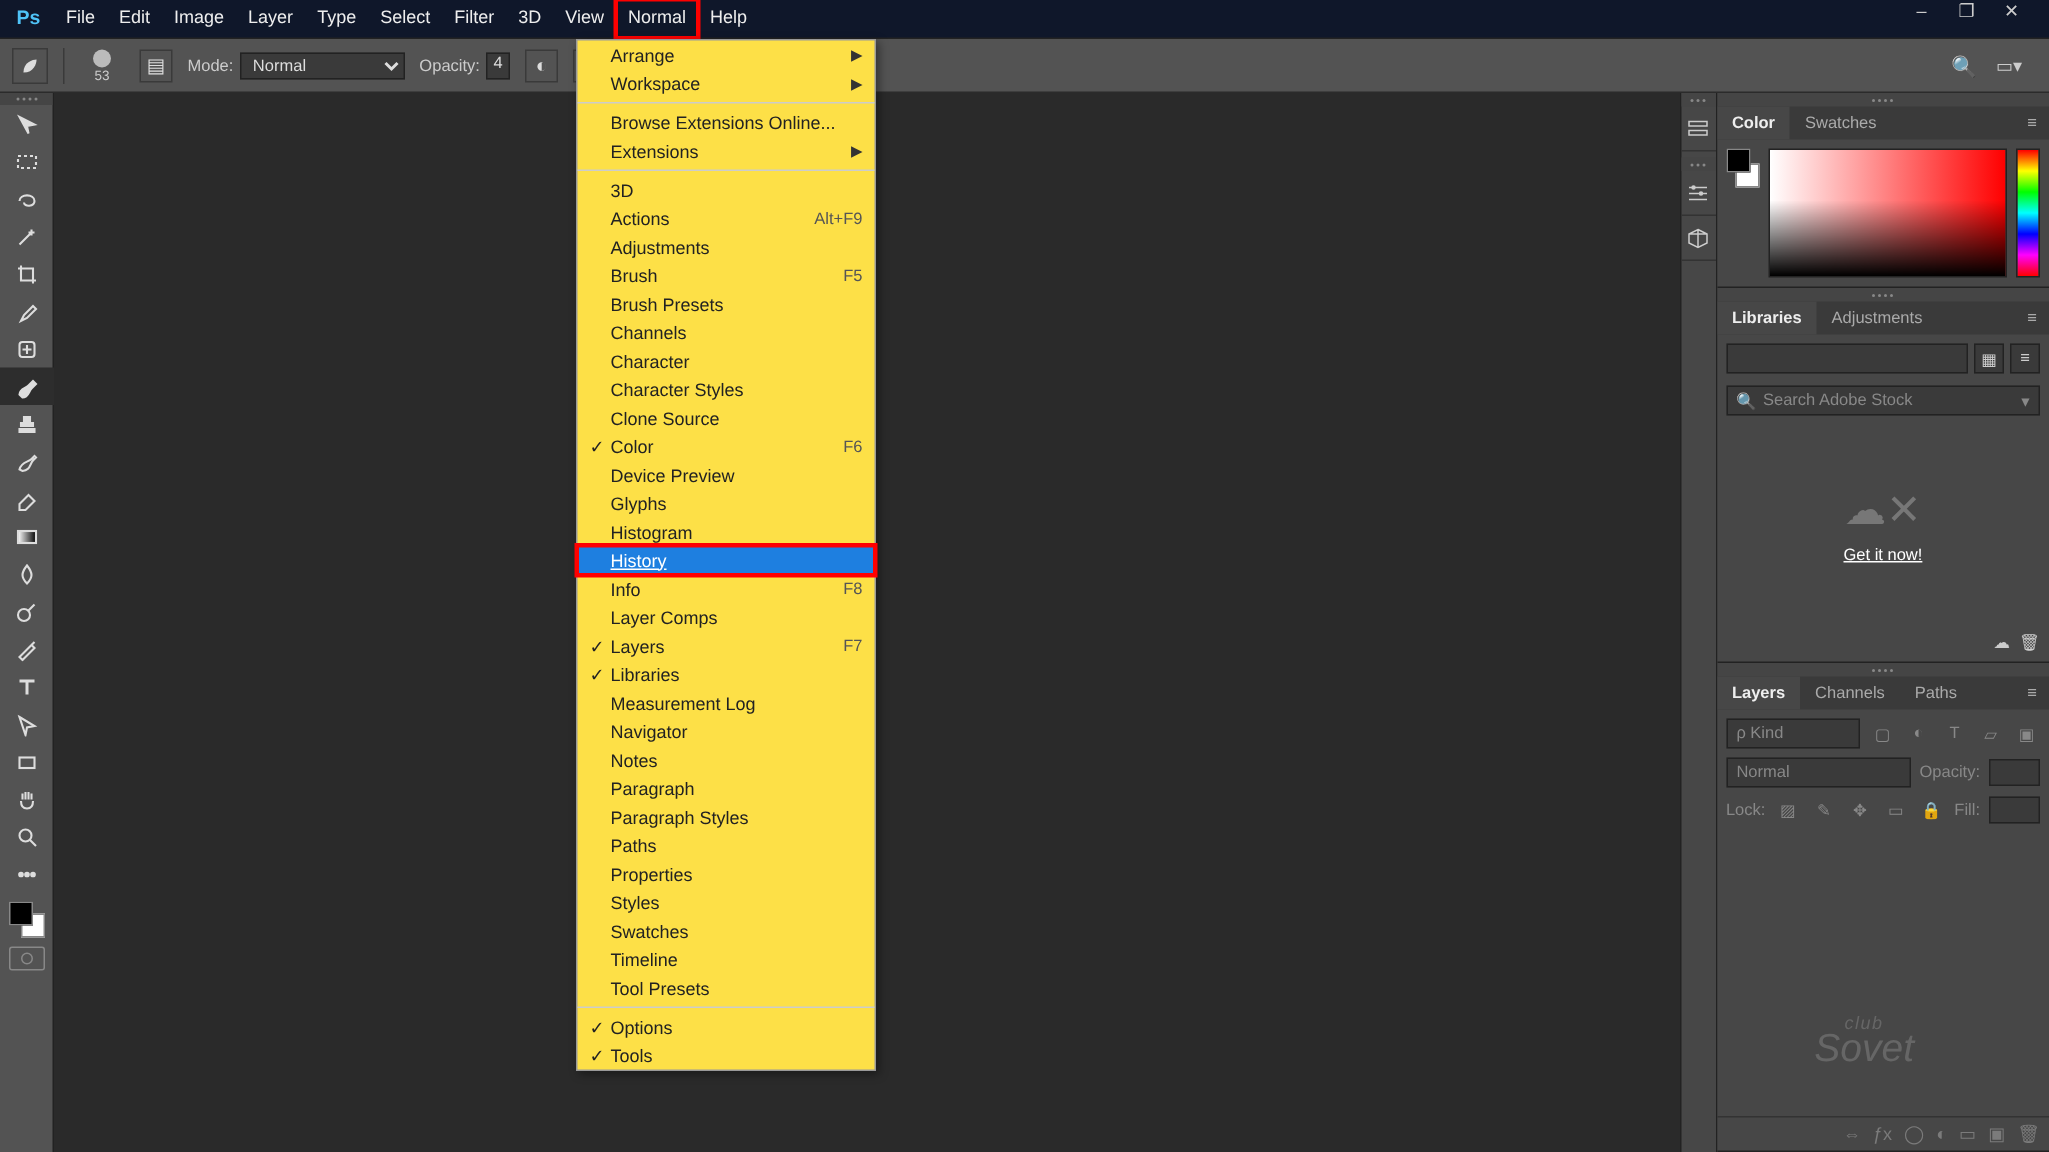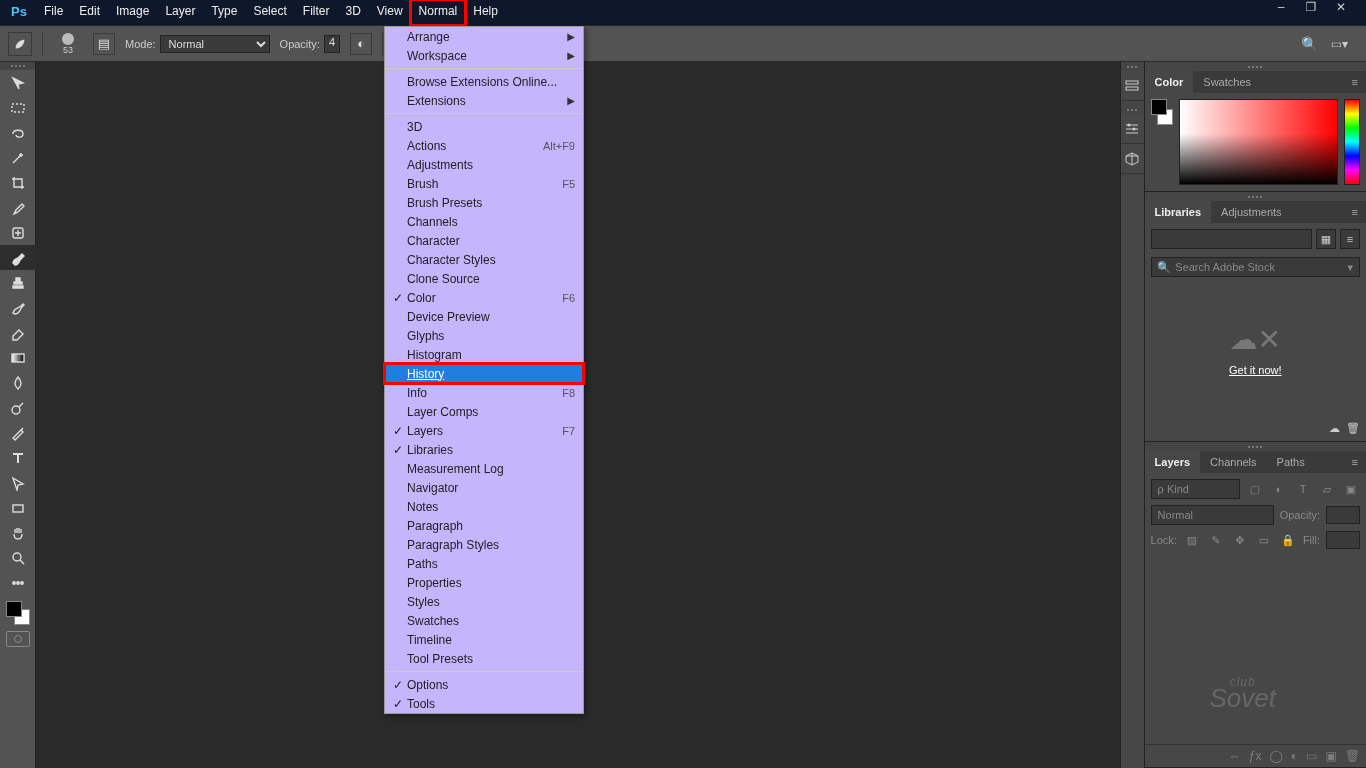--- a/index.html
+++ b/index.html
@@ -39,21 +39,21 @@
   .color-swatches { margin:6px auto; width:24px;height:24px;position:relative;}
   .color-swatches .fg{position:absolute;left:0;top:0;width:16px;height:16px;background:#000;border:1px solid #888;}
   .color-swatches .bg{position:absolute;right:0;bottom:0;width:16px;height:16px;background:#fff;border:1px solid #888;}
   .quickmask{width:24px;height:16px;margin:6px auto;border:1px solid #888;border-radius:2px;background:#535353;display:flex;align-items:center;justify-content:center;}
   .quickmask i{width:8px;height:8px;border:1px solid #888;border-radius:50%;}
 
   
   .canvas { position:absolute; left:36px; right:246px; top:62px; bottom:0; background:#2a2a2a; }
 
   
-  .dropdown { position:absolute; left:384px; top:26px; width:200px; background:#c4b5fd; color:#222; border:1px solid #999; box-shadow:2px 2px 6px rgba(0,0,0,.4); font-size:12px; z-index:50; }
+  .dropdown { position:absolute; left:384px; top:26px; width:200px; background:#fde047; color:#222; border:1px solid #999; box-shadow:2px 2px 6px rgba(0,0,0,.4); font-size:12px; z-index:50; }
   .dropdown .row { height:19px; display:flex; align-items:center; padding:0 8px; position:relative; }
   .dropdown .row .check{width:14px;display:inline-block;}
   .dropdown .row .label{flex:1;white-space:nowrap;}
   .dropdown .row .sc{color:#555;font-size:11px;}
   .dropdown .row .arr{position:absolute;right:8px;font-size:10px;color:#333;}
   .dropdown hr{border:none;border-top:1px solid #ccc;margin:3px 0;}
   .dropdown .row.hl { background:#1e7fe0; color:#fff; }
   .dropdown .row.red-frame { outline:3px solid #f00; outline-offset:-1px; z-index:2;text-decoration:underline;}
 
   

